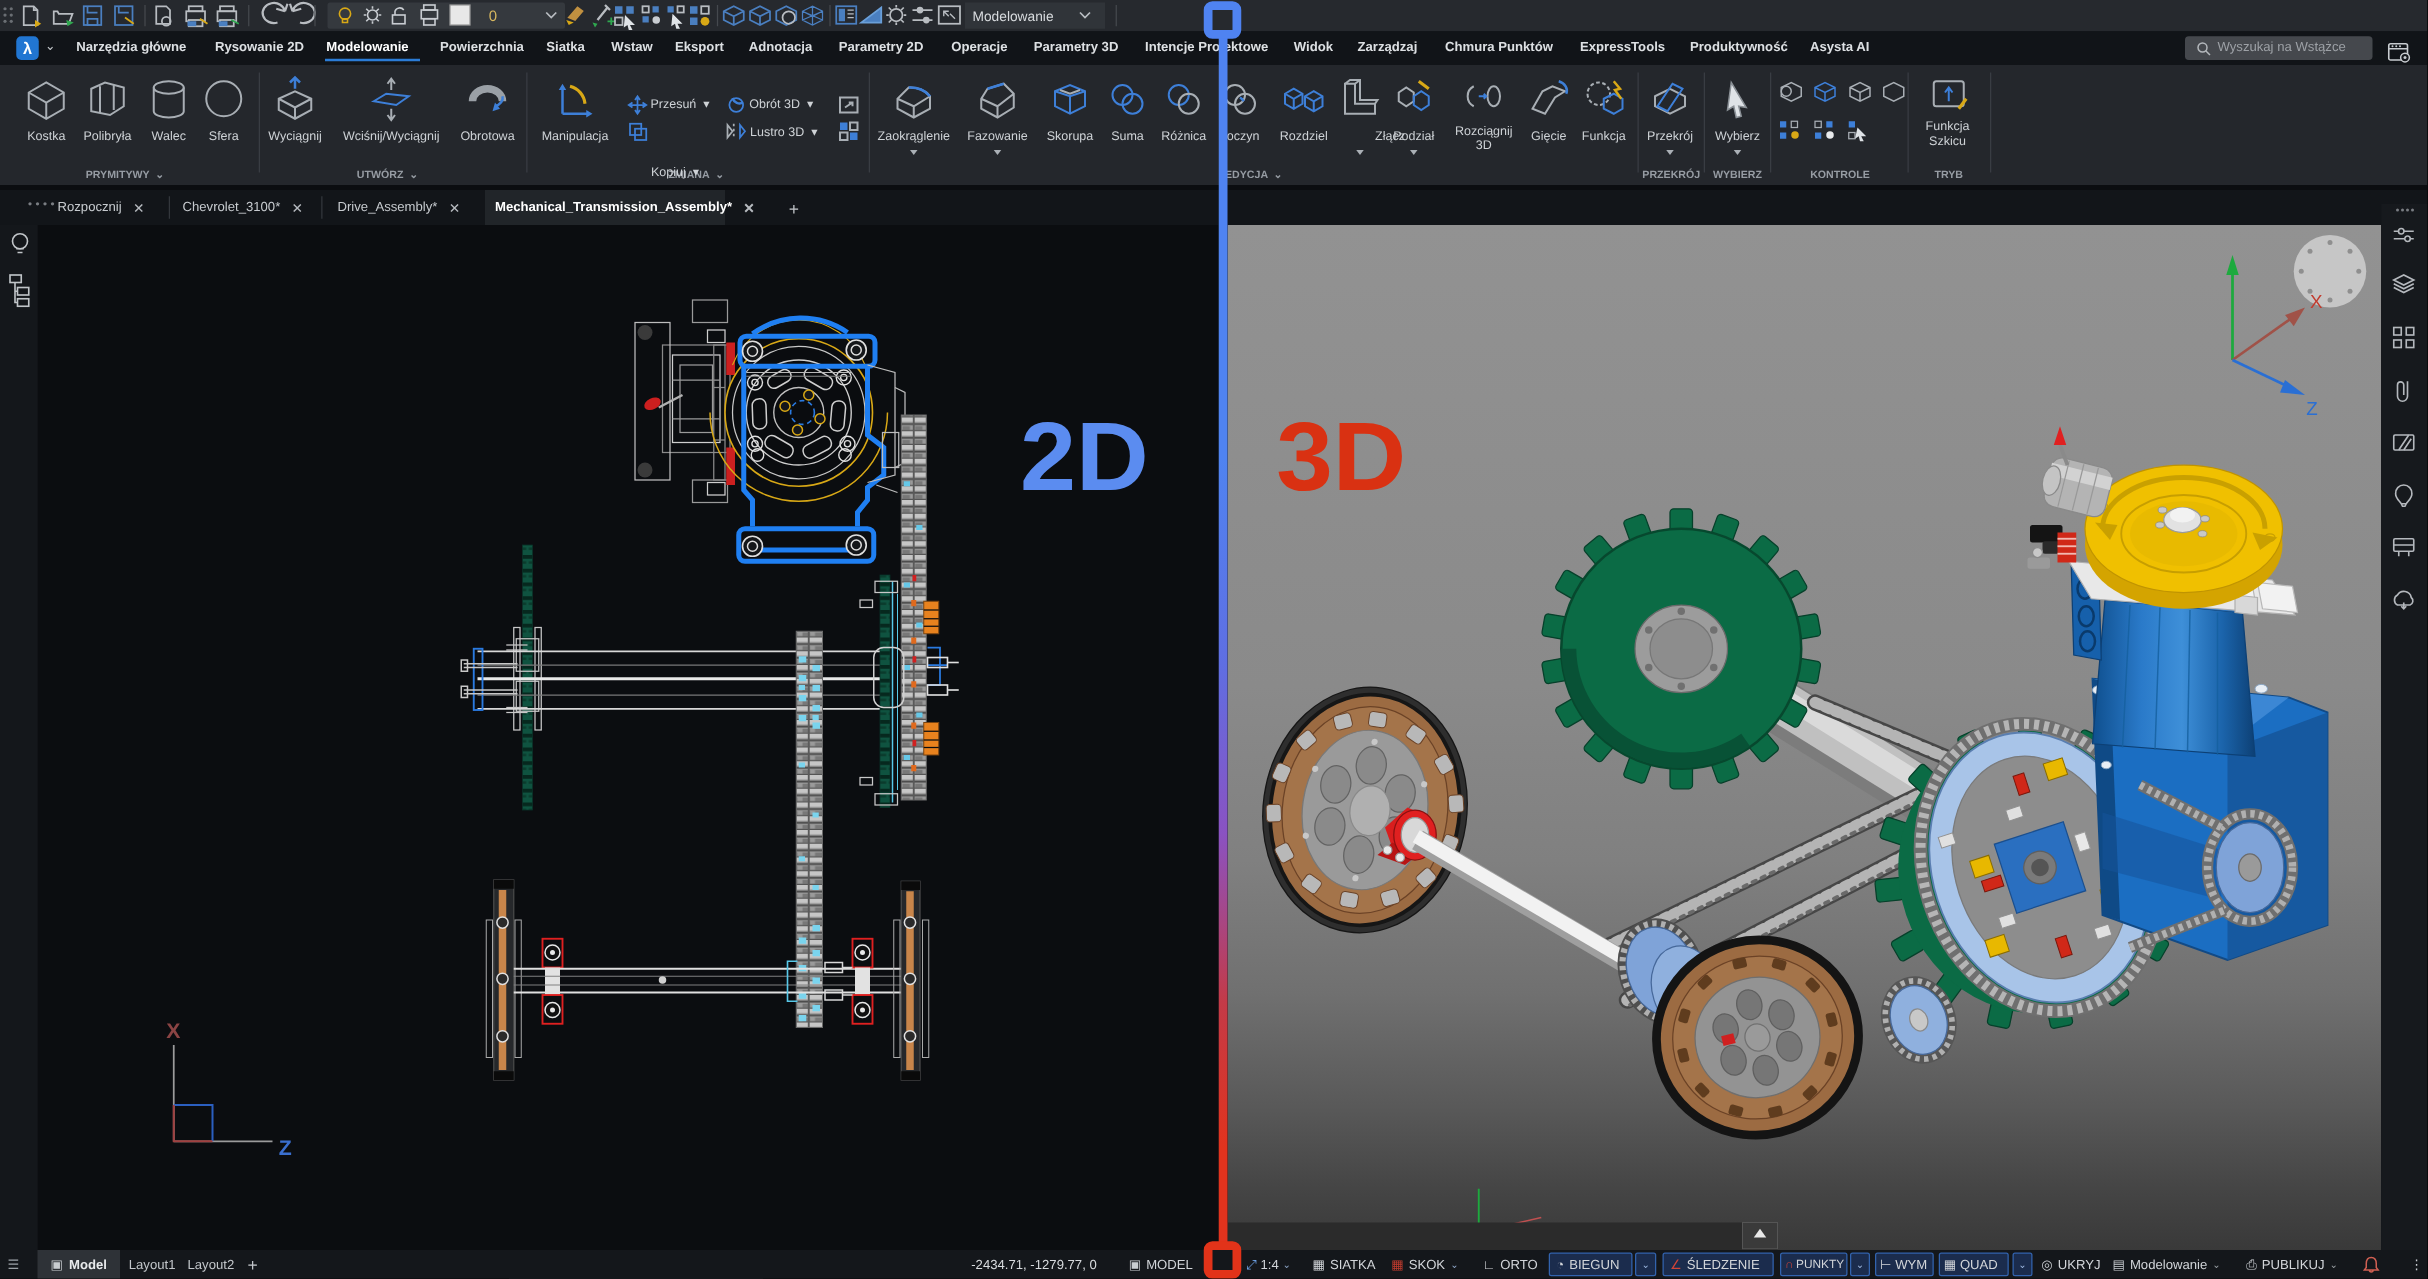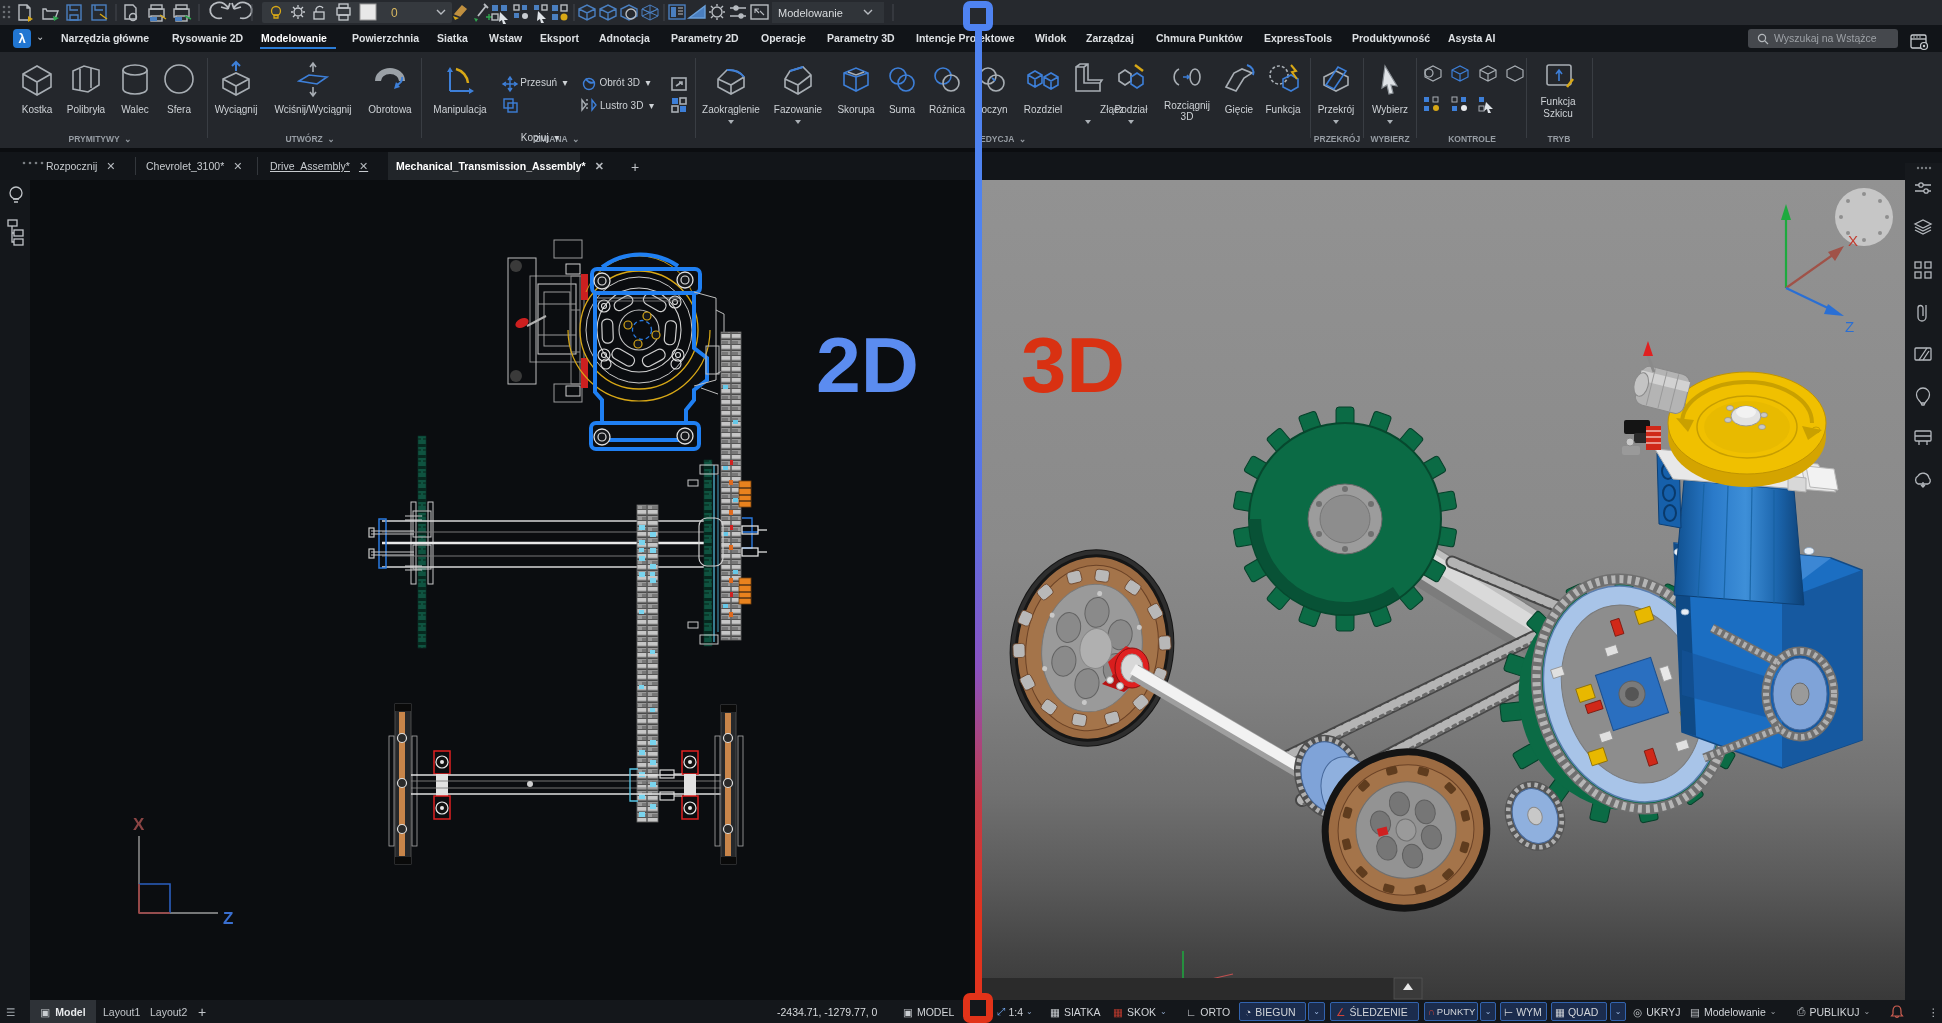--- a/index.html
+++ b/index.html
@@ -461,21 +461,21 @@
     <div class="dtab" style="left:30px;width:105px;">
         <span style="margin-left:16px;">Rozpocznij</span>
         <span class="tx">✕</span>
       </div>
     <div class="abs" style="left:135px;top:5px;width:1px;height:18px;background:#33373c;"></div>
     <div class="dtab" style="left:136px;width:120px;">
         <span style="margin-left:10px;">Chevrolet_3100*</span>
         <span class="tx">✕</span>
       </div>
     <div class="abs" style="left:257px;top:5px;width:1px;height:18px;background:#33373c;"></div>
-    <div class="dtab" style="left:258px;width:128px;text-decoration:underline;">
+    <div class="dtab" style="left:258px;width:128px;">
         <span style="margin-left:12px;">Drive_Assembly*</span>
         <span class="tx">✕</span>
       </div>
     <div class="dtab" style="left:388px;width:192px;background:#212529;color:#fff;font-weight:700;">
         <span style="margin-left:8px;">Mechanical_Transmission_Assembly*</span>
         <span class="tx">✕</span>
       </div>
     <div class="abs" style="left:631px;top:7px;color:#c0c4c8;font-size:14px;">+</div>
   </div>
   <div id="leftbar" class="abs">

